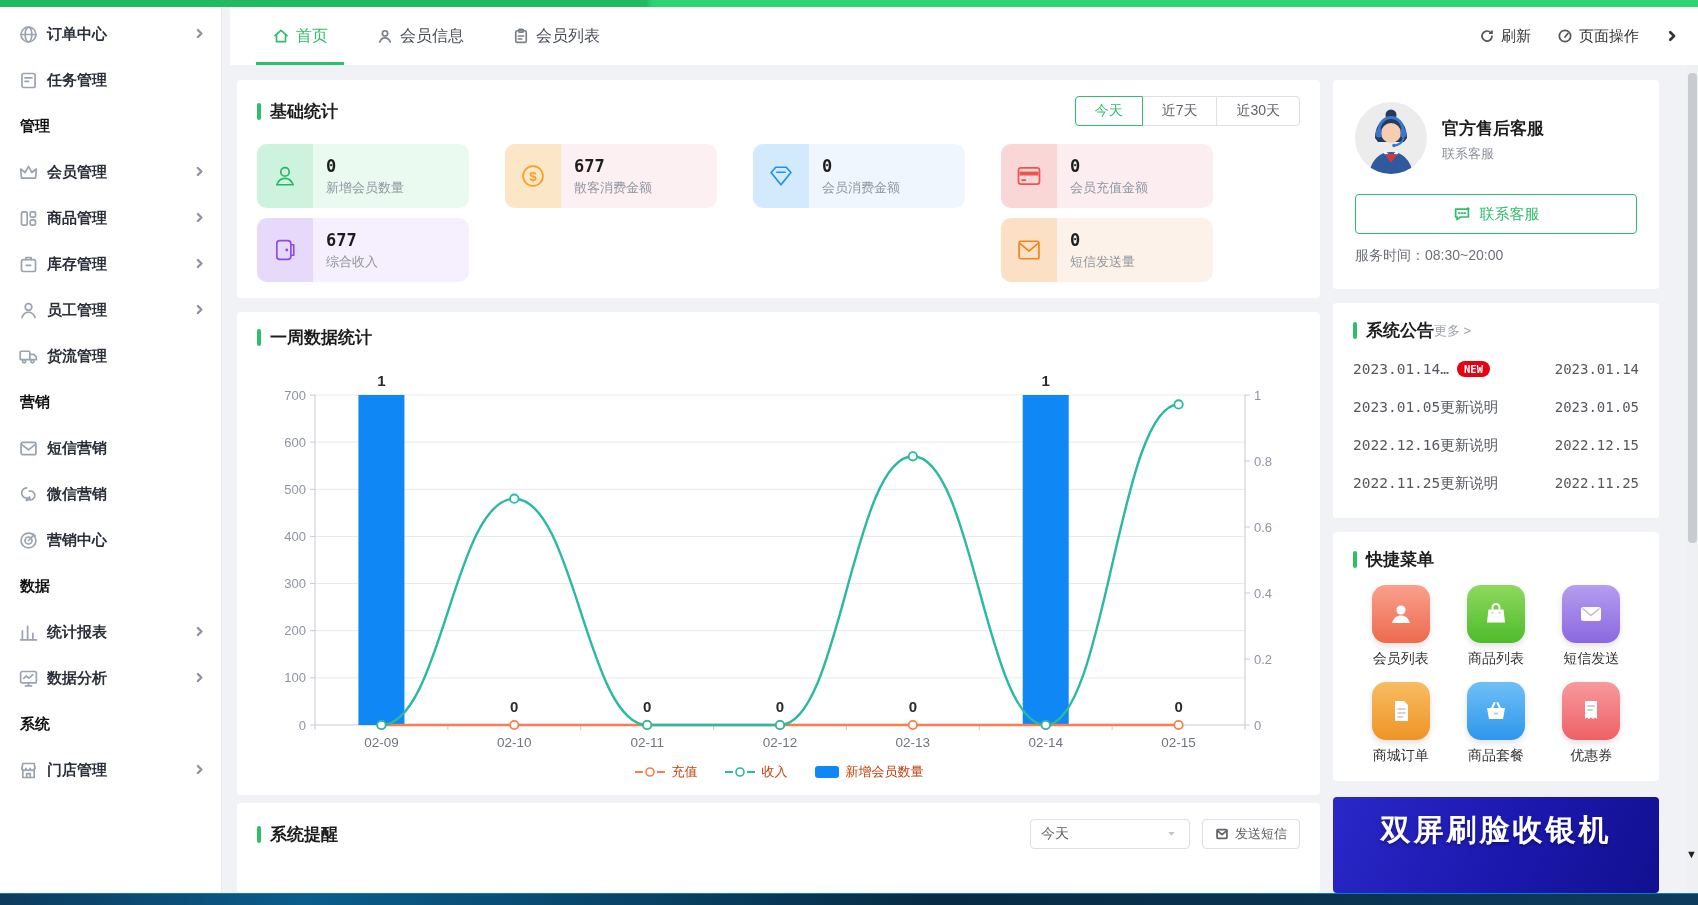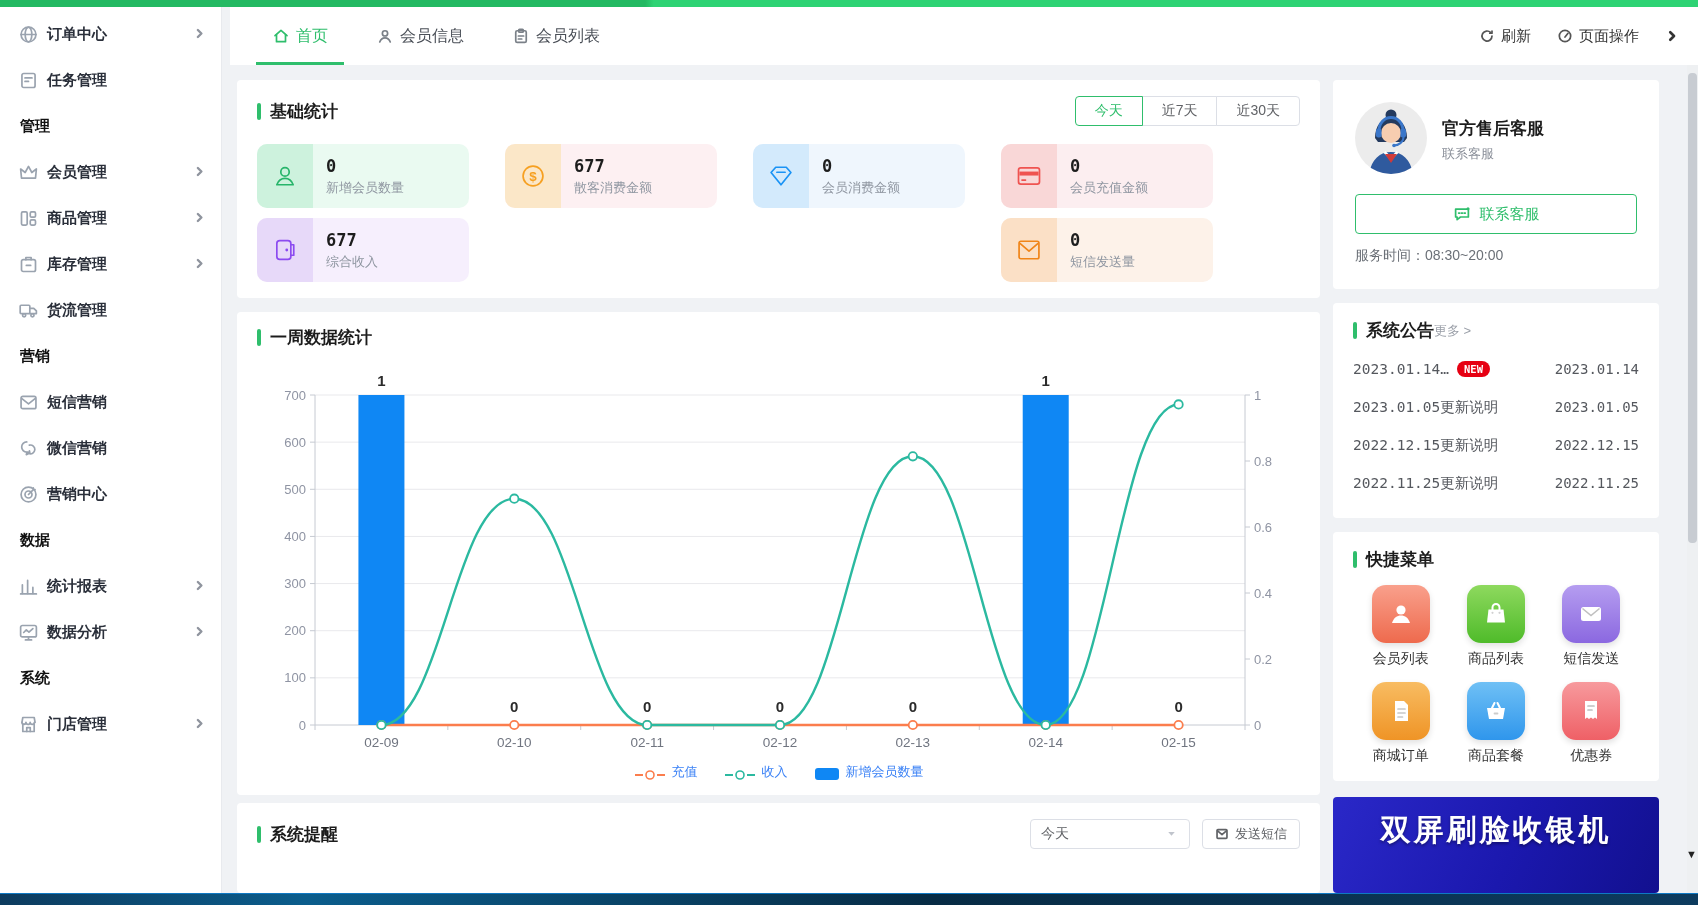--- a/index.html
+++ b/index.html
@@ -46,21 +46,21 @@
   .card{display:flex;height:64px;border-radius:10px;overflow:hidden;}
   .card-tile{width:56px;display:grid;place-items:center;flex:none;}
   .card-tile .c-icon{width:28px;height:28px;display:flex;}
   .card-body{flex:1;display:flex;flex-direction:column;justify-content:center;padding-left:13px;}
   .card-value{font-size:17px;font-weight:800;color:#1d1d1d;font-family:"DejaVu Sans Mono","Liberation Mono",monospace;}
   .card-label{font-size:13px;color:#8f96a1;margin-top:3px;}
   
   #chart-panel{height:516px;padding:14px 20px;margin-bottom:8px;}
   #chart-wrap{margin:10px 0 0 10px;}
   #chart-legend{display:flex;justify-content:center;align-items:center;gap:26px;margin-top:2px;}
-  .leg-item{display:flex;align-items:flex-end;gap:6px;font-size:13px;color:#3b82f6;cursor:pointer;}
+  .leg-item{display:flex;align-items:center;gap:6px;font-size:13px;color:#c2410c;cursor:pointer;}
   
   #reminder-panel{height:120px;padding:16px 20px;}
   #reminder-panel .p-head{justify-content:space-between;}
   #reminder-ctls{display:flex;align-items:center;gap:12px;}
   #range-select{width:160px;height:30px;border:1px solid #dcdfe6;border-radius:4px;display:flex;align-items:center;padding:0 10px;box-sizing:border-box;color:#606266;font-size:14px;cursor:pointer;background:#fff;}
   #range-select .caret{margin-left:auto;width:14px;height:14px;color:#c0c4cc;display:flex;}
   #send-sms{height:30px;border:1px solid #dcdfe6;border-radius:4px;background:#fff;color:#606266;font-size:13px;display:flex;align-items:center;gap:5px;padding:0 12px;cursor:pointer;font-family:inherit;}
   #send-sms .b-icon{width:15px;height:15px;display:flex;color:#606266;}
   
   #service-panel{height:238px;padding:22px 22px;margin-bottom:14px;}
@@ -154,20 +154,34 @@
     </div>
     <div class="side-item">
       <span class="s-icon">
         <svg class="ic" width="21" height="21" viewBox="0 0 24 24" fill="none" stroke="currentColor" stroke-width="1.7" stroke-linecap="round" stroke-linejoin="round">
           <rect x="4" y="6.5" width="16" height="13.5" rx="2"></rect>
           <path d="M9 6.5V4h6v2.5"></path>
           <line x1="9.5" y1="13" x2="14.5" y2="13"></line>
         </svg>
       </span>
       <span class="s-label">库存管理</span>
+      <span class="s-chev">
+        <svg class="ic" width="13" height="13" viewBox="0 0 24 24" fill="none" stroke="currentColor" stroke-width="2.4" stroke-linecap="round" stroke-linejoin="round">
+          <path d="M9 5.5l6.5 6.5L9 18.5"></path>
+        </svg>
+      </span>
+    </div>
+    <div class="side-item">
+      <span class="s-icon">
+        <svg class="ic" width="21" height="21" viewBox="0 0 24 24" fill="none" stroke="currentColor" stroke-width="1.7" stroke-linecap="round" stroke-linejoin="round">
+          <circle cx="12" cy="8" r="3.8"></circle>
+          <path d="M4.5 20c1.4-4 4.4-6 7.5-6s6.1 2 7.5 6"></path>
+        </svg>
+      </span>
+      <span class="s-label">员工管理</span>
       <span class="s-chev">
         <svg class="ic" width="13" height="13" viewBox="0 0 24 24" fill="none" stroke="currentColor" stroke-width="2.4" stroke-linecap="round" stroke-linejoin="round">
           <path d="M9 5.5l6.5 6.5L9 18.5"></path>
         </svg>
       </span>
     </div>
     <div class="side-item">
       <span class="s-icon">
         <svg class="ic" width="21" height="21" viewBox="0 0 24 24" fill="none" stroke="currentColor" stroke-width="1.7" stroke-linecap="round" stroke-linejoin="round">
           <rect x="2.5" y="6" width="11" height="9.5" rx="1"></rect>
@@ -608,21 +622,21 @@
       <div id="announce-list">
           <div class="ann-row">
             <span class="ann-title">2023.01.14…<span class="ann-badge">NEW</span></span>
             <span class="ann-date">2023.01.14</span>
           </div>
           <div class="ann-row">
             <span class="ann-title">2023.01.05更新说明</span>
             <span class="ann-date">2023.01.05</span>
           </div>
           <div class="ann-row">
-            <span class="ann-title">2022.12.15更新说明</span>
+            <span class="ann-title">2022.12.16更新说明</span>
             <span class="ann-date">2022.12.15</span>
           </div>
           <div class="ann-row">
             <span class="ann-title">2022.11.25更新说明</span>
             <span class="ann-date">2022.11.25</span>
           </div>
         </div>
     </div>
 
     <div class="panel" id="quick-panel">

